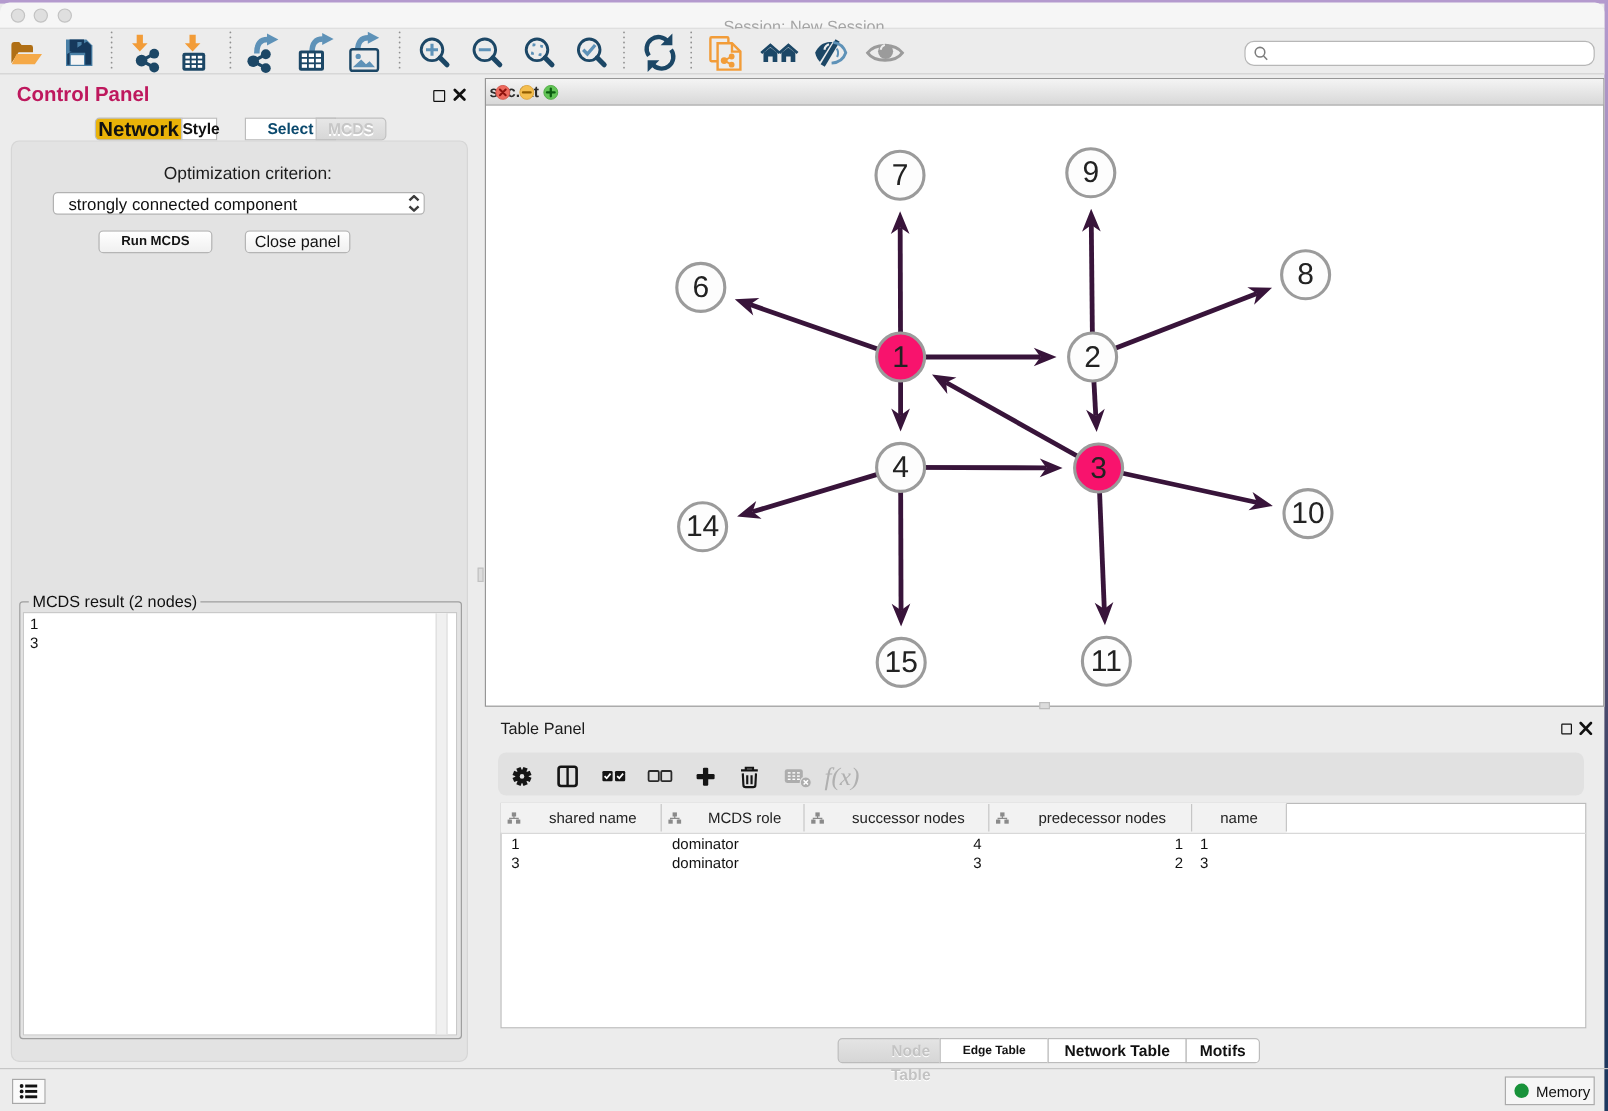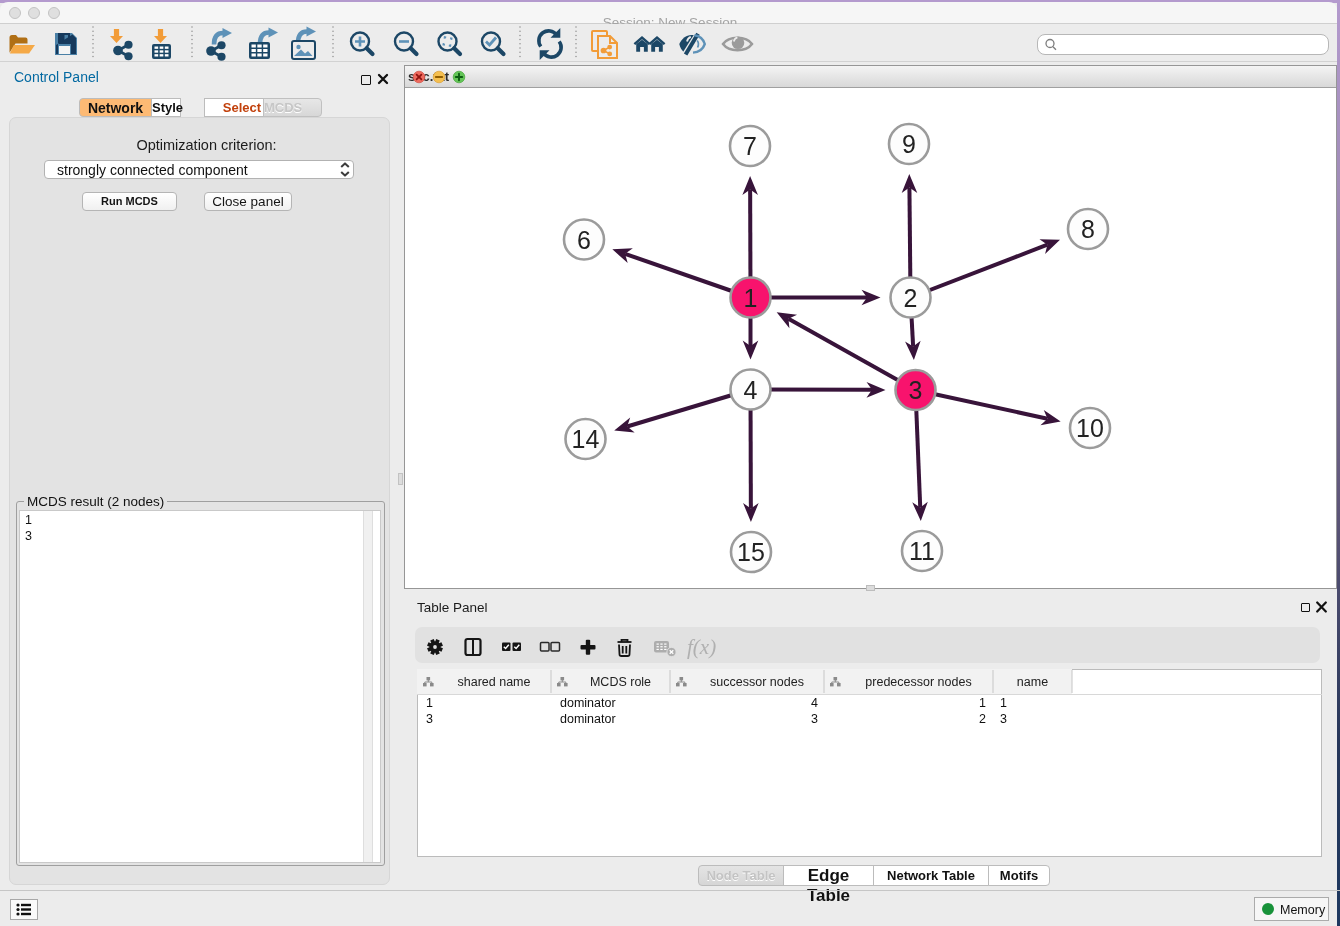--- a/index.html
+++ b/index.html
@@ -157,30 +157,30 @@
 <circle cx="738" cy="18.8" r="6.3" fill="#9b9b9b"></circle>
 <path d="M733.8 17.5 C 734.2 15.4 735.6 13.9 737.4 13.4" stroke="#ececec" stroke-width="1.7" fill="none"></path>
   </svg>
 
 <div class="abs" style="left:1037px;top:34px;width:292px;height:21px;background:#fff;border:1px solid #b7b7b7;border-radius:8px;"></div>
 <svg class="abs" style="left:1043px;top:37px;" width="16" height="16" viewBox="0 0 16 16">
     <circle cx="7" cy="6.5" r="4" fill="none" stroke="#7d7d7d" stroke-width="1.3"></circle>
     <line x1="10" y1="9.7" x2="13" y2="12.8" stroke="#7d7d7d" stroke-width="1.3"></line>
   </svg>
 
-<div class="abs" style="left:14px;top:69px;font-size:14px;color:#0369a1;">Control Panel</div>
+<div class="abs" style="left:14px;top:69px;font-size:17px;color:#be185d;font-weight:bold;">Control Panel</div>
 <div class="abs" style="left:361px;top:75px;width:10px;height:10px;border:1.6px solid #111;border-radius:1px;"></div>
 <svg class="abs" style="left:377px;top:72.5px;" width="12" height="12" viewBox="0 0 12 12">
     <path d="M2 2 L10 10 M10 2 L2 10" stroke="#111" stroke-width="2.3" fill="none" stroke-linecap="round"></path>
   </svg>
 
-<div class="abs" style="left:79px;top:98px;width:73px;height:19px;background:#fdba74;border:1px solid #bcbcbc;border-radius:4px 0 0 4px;font-size:14px;font-weight:bold;color:#111;text-align:center;line-height:18px;">Network</div>
+<div class="abs" style="left:79px;top:98px;width:73px;height:19px;background:#eab308;border:1px solid #bcbcbc;border-radius:4px 0 0 4px;font-size:17px;font-weight:bold;color:#111;text-align:center;line-height:18px;">Network</div>
 <div class="abs" style="left:151px;top:98px;width:30px;height:19px;background:#fff;border:1px solid #bcbcbc;font-size:13px;font-weight:bold;color:#111;text-align:center;line-height:18px;">Style</div>
-<div class="abs" style="left:204px;top:98px;width:76px;height:19px;background:#fff;border:1px solid #bcbcbc;font-size:13px;font-weight:bold;color:#c2410c;text-align:center;line-height:18px;">Select</div>
-<div class="abs" style="left:263px;top:98px;width:59px;height:19px;background:linear-gradient(#e7e7e7,#d7d7d7);border:1px solid #c0c0c0;border-radius:0 4px 4px 0;font-size:13px;font-weight:bold;color:#c6c6c6;text-shadow:0 1px 0 #fff;line-height:18px;">MCDS</div>
+<div class="abs" style="left:204px;top:98px;width:76px;height:19px;background:#fff;border:1px solid #bcbcbc;font-size:13px;font-weight:bold;color:#0c4a6e;text-align:center;line-height:18px;">Select</div>
+<div class="abs" style="left:263px;top:98px;width:59px;height:19px;background:linear-gradient(#e7e7e7,#d7d7d7);border:1px solid #c0c0c0;border-radius:0 4px 4px 0;font-size:13px;font-weight:bold;color:#c6c6c6;text-shadow:0 1px 0 #fff;text-align:center;line-height:18px;">MCDS</div>
 
 <div class="abs" style="left:9px;top:117px;width:381px;height:768px;background:#e3e3e3;border:1px solid #d6d6d6;border-radius:7px;"></div>
 <div class="abs" style="left:9px;top:137px;width:381px;height:17px;text-align:center;font-size:14.5px;color:#1c1c1c;padding-left:14px;">Optimization criterion:</div>
 
 <div class="abs" style="left:44px;top:160px;width:310px;height:19px;background:#fff;border:1px solid #b2b2b2;border-radius:4px;"></div>
 <div class="abs" style="left:57px;top:162px;font-size:14px;color:#111;">strongly connected component</div>
 <svg class="abs" style="left:339px;top:162px;" width="12" height="15" viewBox="0 0 12 15">
     <path d="M2.2 5 L6 1.4 L9.8 5 M2.2 10 L6 13.6 L9.8 10" stroke="#3c3c3c" stroke-width="2" fill="none" stroke-linejoin="round"></path>
   </svg>
 
@@ -352,22 +352,22 @@
     <text x="401" y="38.2" font-size="12.5" fill="#111" text-anchor="end" font-family="Liberation Sans">4</text>
     <text x="569" y="38.2" font-size="12.5" fill="#111" text-anchor="end" font-family="Liberation Sans">1</text>
     <text x="583" y="38.2" font-size="12.5" fill="#111" font-family="Liberation Sans">1</text>
     <text x="9" y="54.400000000000006" font-size="12.5" fill="#111" font-family="Liberation Sans">3</text>
     <text x="143" y="54.400000000000006" font-size="12.5" fill="#111" font-family="Liberation Sans">dominator</text>
     <text x="401" y="54.400000000000006" font-size="12.5" fill="#111" text-anchor="end" font-family="Liberation Sans">3</text>
     <text x="569" y="54.400000000000006" font-size="12.5" fill="#111" text-anchor="end" font-family="Liberation Sans">2</text>
     <text x="583" y="54.400000000000006" font-size="12.5" fill="#111" font-family="Liberation Sans">3</text>
   </svg>
 
-<div class="abs" style="left:698px;top:865px;width:86px;height:21px;background:linear-gradient(#e4e4e4,#d6d6d6);border:1px solid #bcbcbc;border-radius:4px 0 0 4px;font-size:13px;font-weight:bold;color:#c3c3c3;text-shadow:0 1px 0 #fff;text-align:center;line-height:20px;">Node Table</div>
-<div class="abs" style="left:783px;top:865px;width:91px;height:21px;background:#fff;border:1px solid #bcbcbc;font-size:17px;font-weight:bold;color:#111;text-align:center;line-height:20px;">Edge Table</div>
+<div class="abs" style="left:698px;top:865px;width:86px;height:21px;background:linear-gradient(#e4e4e4,#d6d6d6);border:1px solid #bcbcbc;border-radius:4px 0 0 4px;font-size:13px;font-weight:bold;color:#c3c3c3;text-shadow:0 1px 0 #fff;text-align:center;line-height:20px;padding-left:36px;">Node Table</div>
+<div class="abs" style="left:783px;top:865px;width:91px;height:21px;background:#fff;border:1px solid #bcbcbc;font-size:10px;font-weight:bold;color:#111;text-align:center;line-height:20px;">Edge Table</div>
 <div class="abs" style="left:873px;top:865px;width:116px;height:21px;background:#fff;border:1px solid #bcbcbc;font-size:13px;font-weight:bold;color:#111;text-align:center;line-height:20px;">Network Table</div>
 <div class="abs" style="left:988px;top:865px;width:62px;height:21px;background:#fff;border:1px solid #bcbcbc;border-radius:0 4px 4px 0;font-size:13px;font-weight:bold;color:#111;text-align:center;line-height:20px;">Motifs</div>
 
 <div class="abs" style="left:0;top:890px;width:1340px;height:1px;background:#c6c6c6;"></div>
 <div class="abs" style="left:10px;top:899px;width:28px;height:21px;background:#fafafa;border:1px solid #a8a8a8;"></div>
 <svg class="abs" style="left:16px;top:903px;" width="16" height="13" viewBox="0 0 16 13">
   <circle cx="2" cy="2" r="1.6" fill="#111"></circle>
     <circle cx="2" cy="6.5" r="1.6" fill="#111"></circle>
     <circle cx="2" cy="11" r="1.6" fill="#111"></circle>
   <rect x="5" y="0.8" width="10" height="2.4" fill="#111"></rect>

